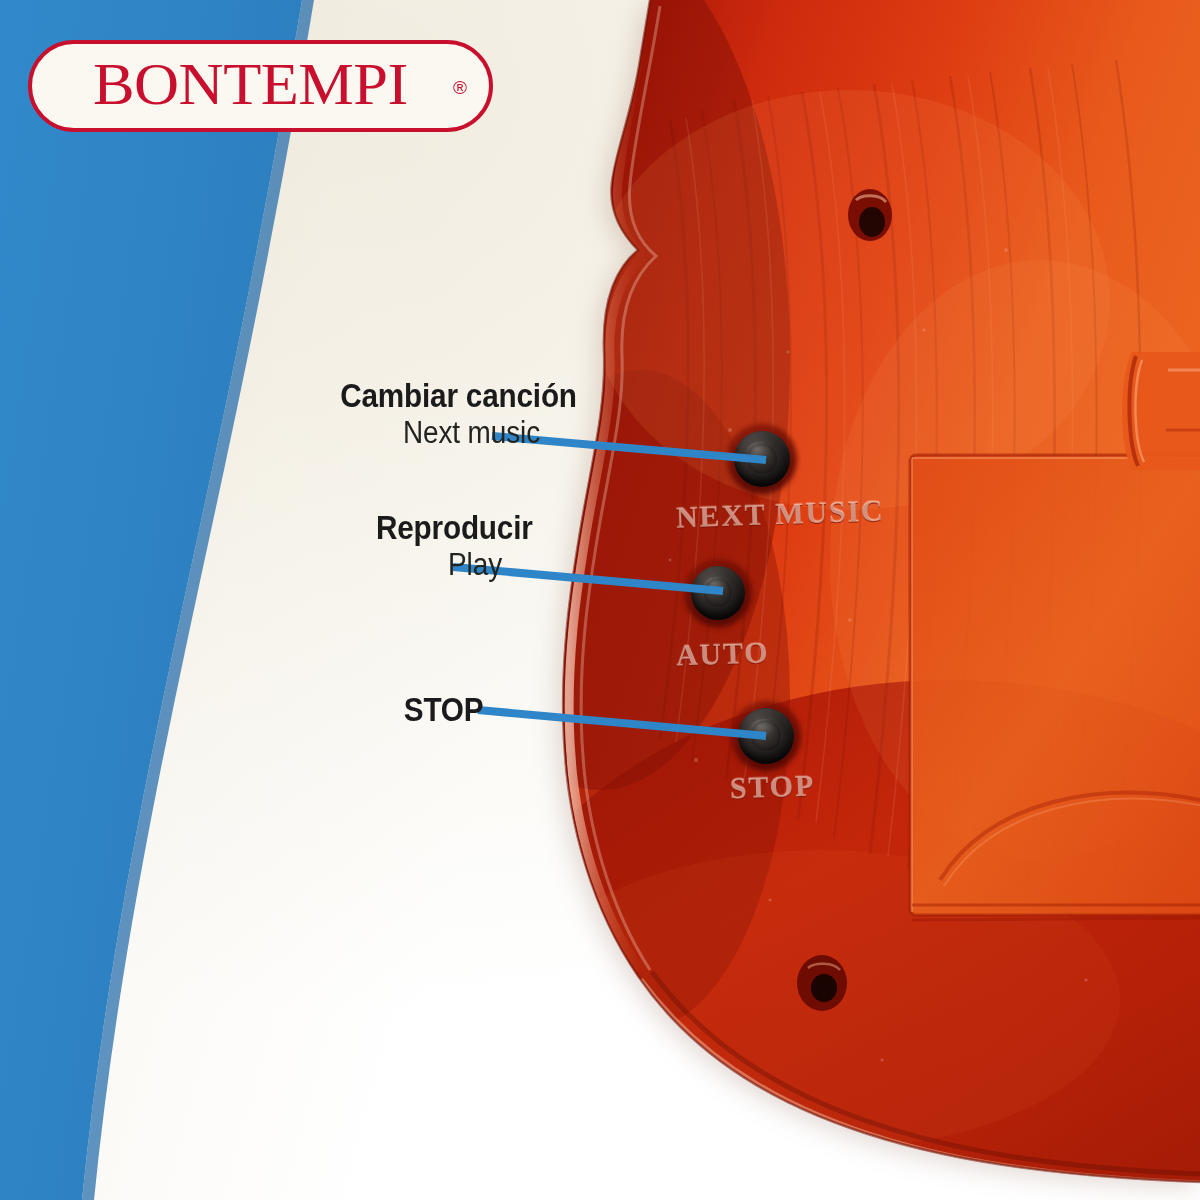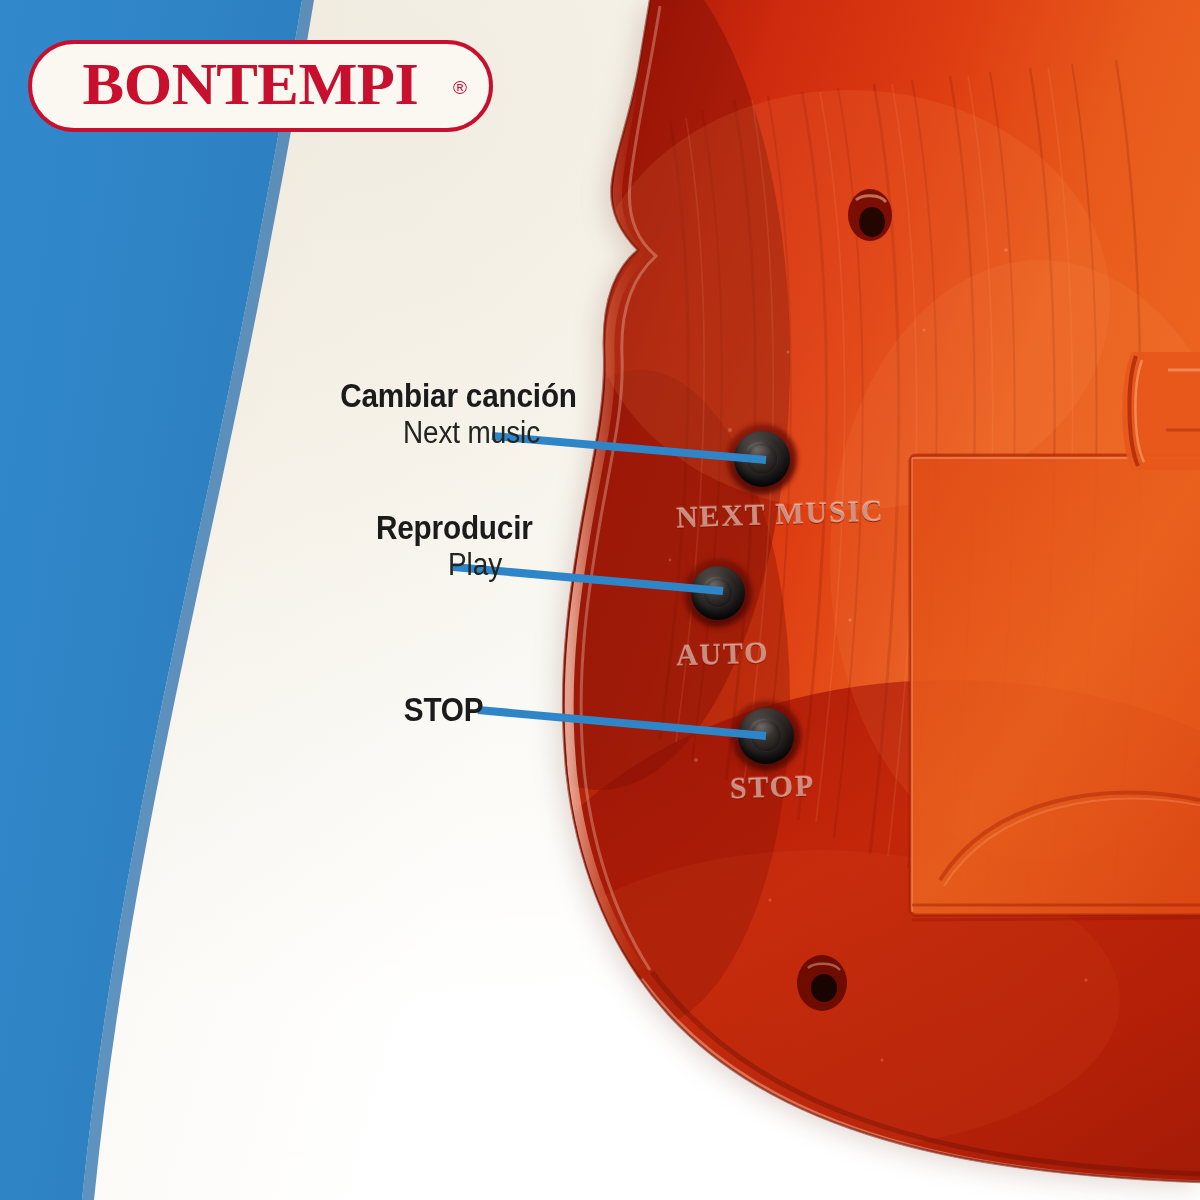--- a/index.html
+++ b/index.html
@@ -117,21 +117,21 @@
     position:absolute;inset:0;
     background:#fbf8f2;
     border:4px solid #C8102E;
     border-radius:46px;
   }
   .logo .wordmark{
     position:absolute;left:0;right:0;top:50%;
     transform:translateY(-52%);
     text-align:center;
     font-family:"Liberation Serif",serif;
-    font-weight:700;
+    font-weight:400;
     font-size:60px;
     letter-spacing:-.5px;
     color:#C8102E;
     padding-left:14px;
     padding-right:34px;
   }
   .logo .wordmark span{display:inline-block;transform:scaleX(1.04);}
   .logo .reg{
     position:absolute;right:26px;top:50%;
     transform:translateY(-42%);

